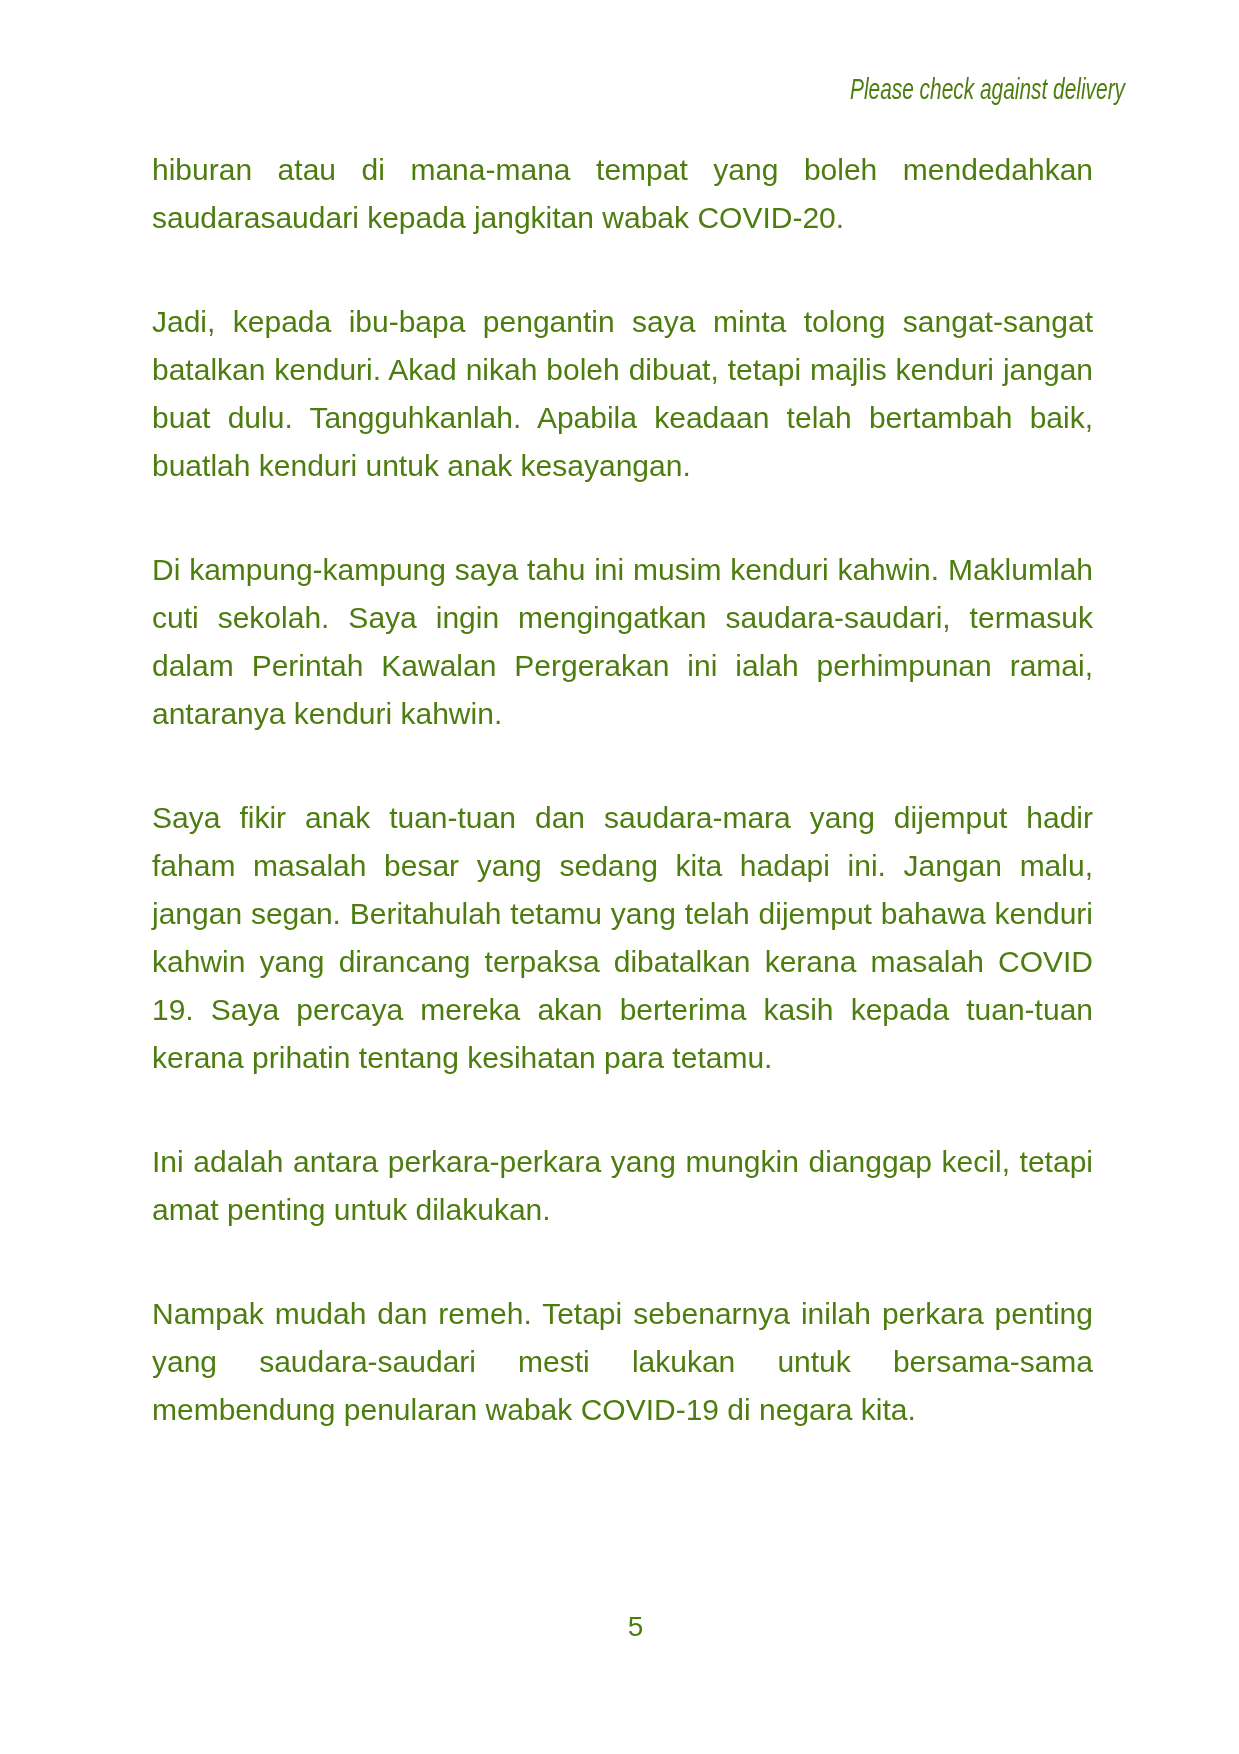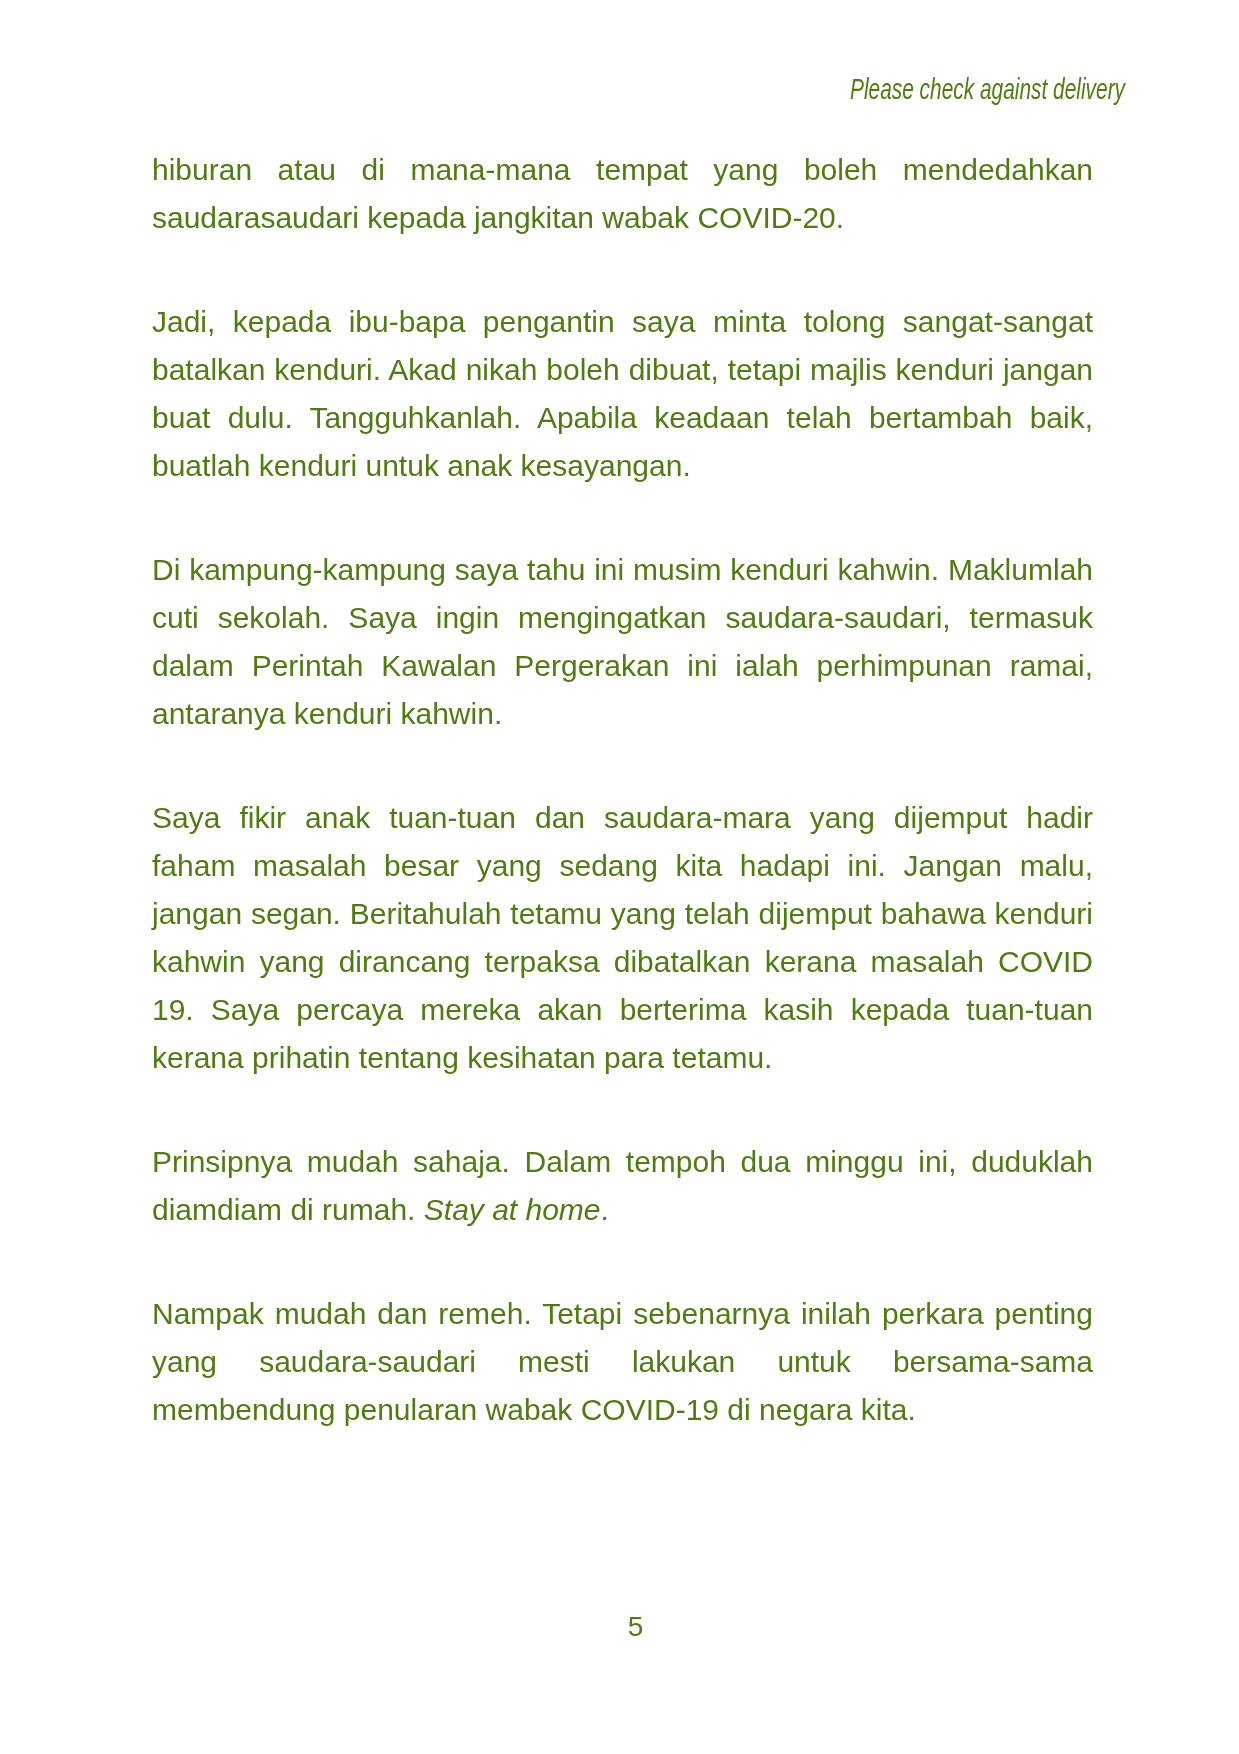--- a/index.html
+++ b/index.html
@@ -67,19 +67,19 @@
 
   <div class="header-note">
     <span class="narrow">Please check against delivery</span>
   </div>
 
   <main class="content" id="paragraphs">
       <p class="para"><span>hiburan atau di mana-mana tempat yang boleh mendedahkan saudarasaudari kepada jangkitan wabak COVID-20.</span></p>
       <p class="para"><span>Jadi, kepada ibu-bapa pengantin saya minta tolong sangat-sangat batalkan kenduri. Akad nikah boleh dibuat, tetapi majlis kenduri jangan buat dulu. Tangguhkanlah. Apabila keadaan telah bertambah baik, buatlah kenduri untuk anak kesayangan.</span></p>
       <p class="para"><span>Di kampung-kampung saya tahu ini musim kenduri kahwin. Maklumlah cuti sekolah. Saya ingin mengingatkan saudara-saudari, termasuk dalam Perintah Kawalan Pergerakan ini ialah perhimpunan ramai, antaranya kenduri kahwin.</span></p>
       <p class="para"><span>Saya fikir anak tuan-tuan dan saudara-mara yang dijemput hadir faham masalah besar yang sedang kita hadapi ini. Jangan malu, jangan segan. Beritahulah tetamu yang telah dijemput bahawa kenduri kahwin yang dirancang terpaksa dibatalkan kerana masalah COVID 19. Saya percaya mereka akan berterima kasih kepada tuan-tuan kerana prihatin tentang kesihatan para tetamu.</span></p>
-      <p class="para"><span>Prinsipnya mudah sahaja. Dalam tempoh dua minggu ini, duduklah diamdiam di rumah. </span><span class="italic">Stay at home</span><span>.</span></p>
+      <p class="para"><span>Ini adalah antara perkara-perkara yang mungkin dianggap kecil, tetapi amat penting untuk dilakukan.</span></p>
       <p class="para"><span>Nampak mudah dan remeh. Tetapi sebenarnya inilah perkara penting yang saudara-saudari mesti lakukan untuk bersama-sama membendung penularan wabak COVID-19 di negara kita.</span></p>
     </main>
 
   <div class="page-number">5</div>
 
 </div>
 
 </body></html>

